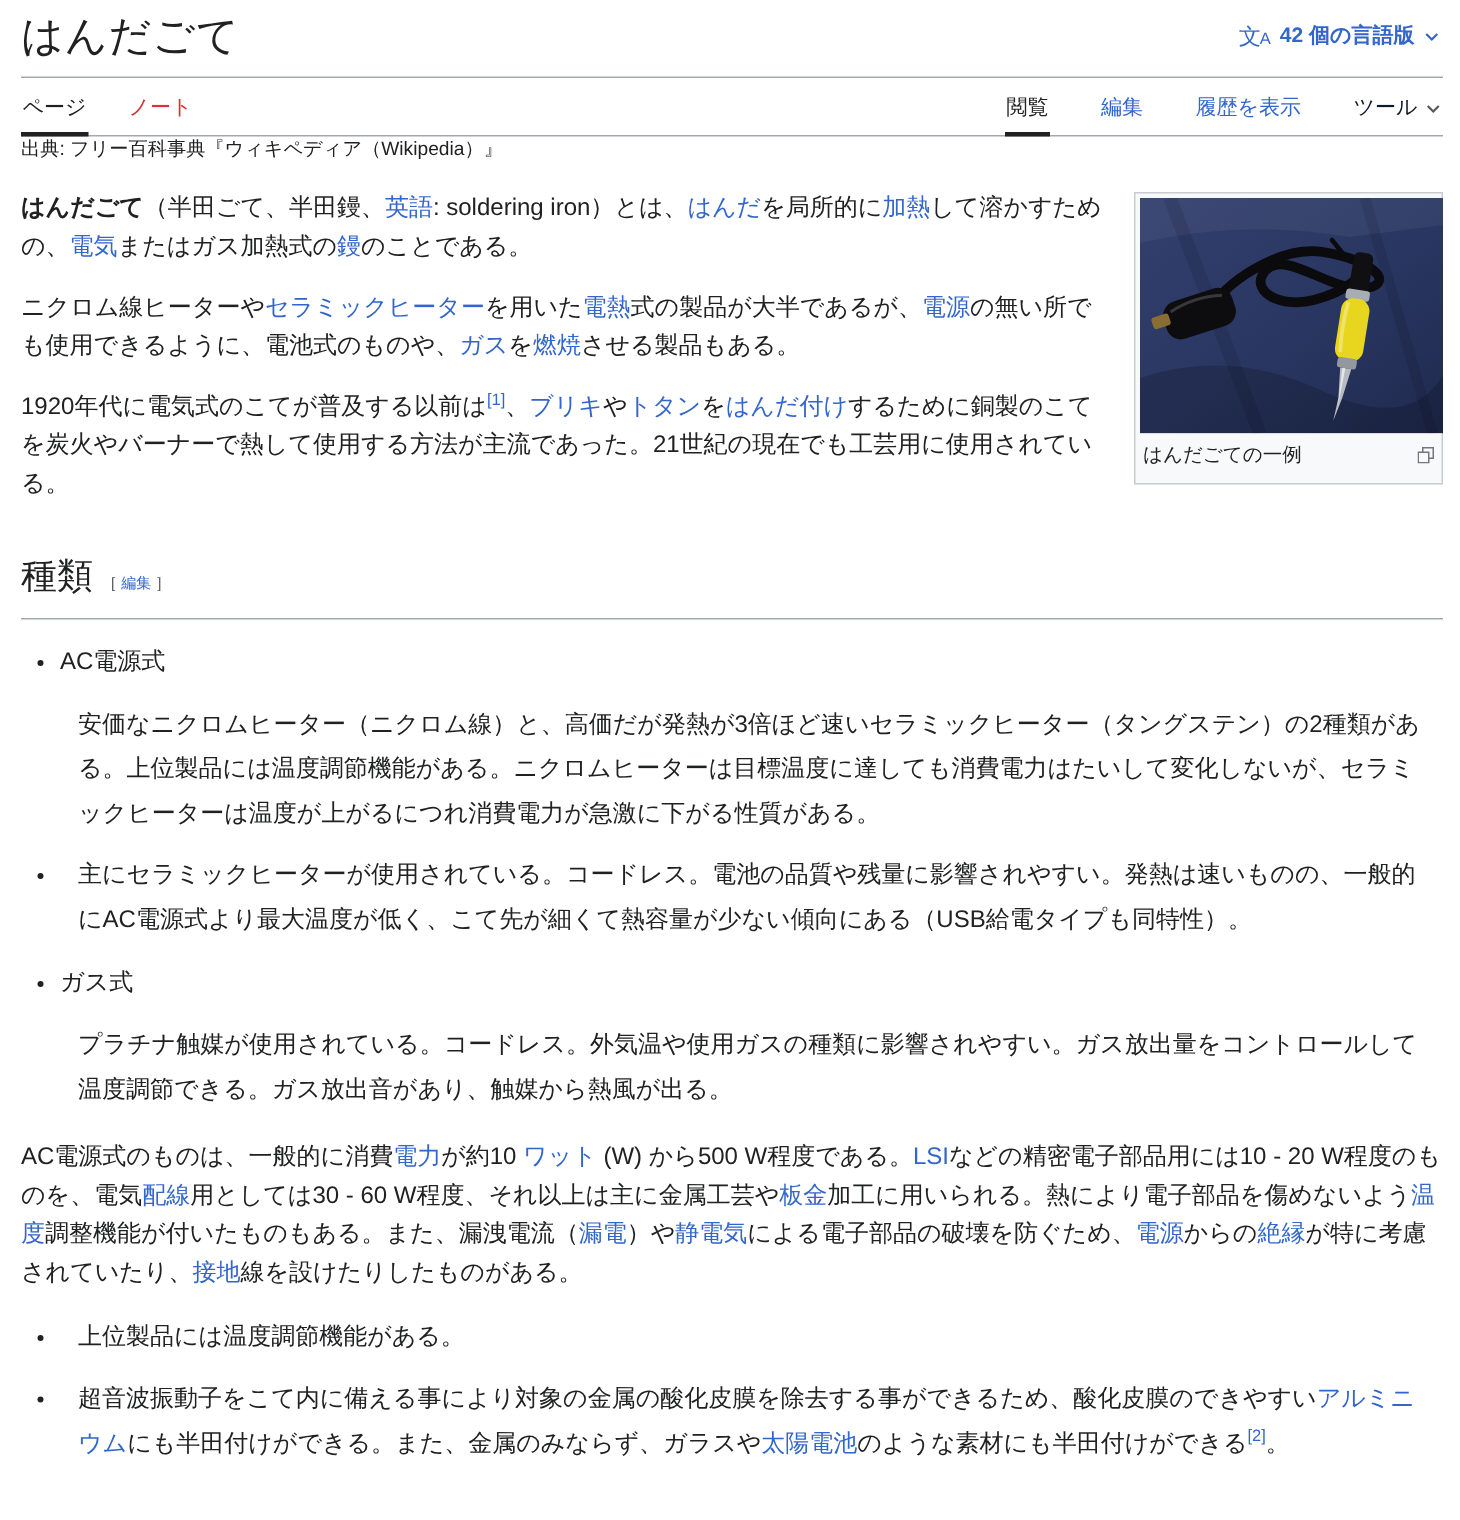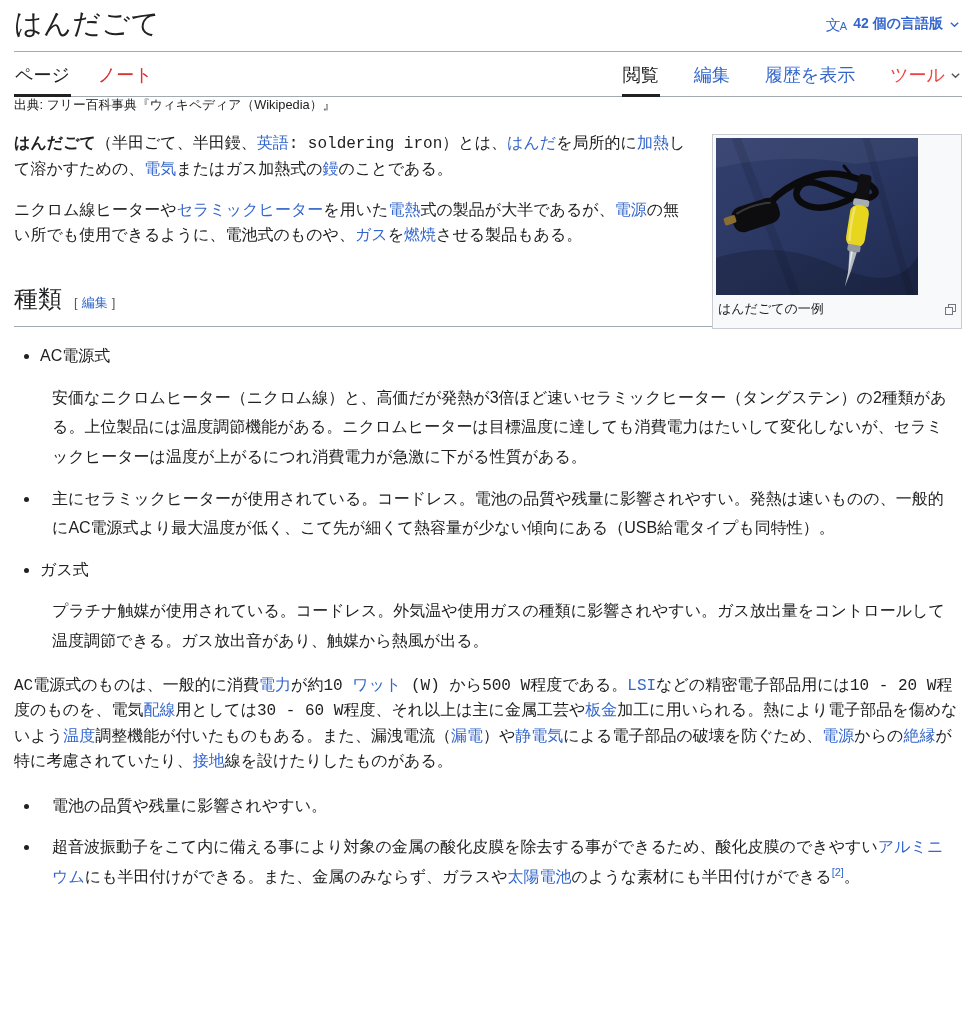--- a/index.html
+++ b/index.html
@@ -21,53 +21,53 @@
     font-family: inherit;
   }
   .lang-icon { display:inline-flex; align-items:flex-end; font-weight:400; }
   .lang-icon .main { font-size:15px; line-height:1; }
   .lang-icon .sub  { font-size:11px; line-height:1; margin-left:-1px; }
   .chev svg { display:block; }
   .title-rule { border-bottom:1px solid #a2a9b1; margin-top:9px; }
 
   
   .tabbar { display:flex; justify-content:space-between; align-items:flex-end;
-            border-bottom:1px solid #a2a9b1; font-size:18px; margin-top:2px; }
+            border-bottom:1px solid #a2a9b1; font-size:14px; margin-top:2px; }
   .tabs-left  { display:flex; gap:26px; }
   .tabs-right { display:flex; gap:33px; align-items:flex-end; }
   .tab { text-decoration:none; padding:9px 1px 10px; margin-bottom:-1px; color:#3366cc; display:inline-flex; align-items:center; gap:5px; cursor:pointer; }
   .tab.active { color:#202122; border-bottom:3px solid #202122; padding-bottom:7px; }
   .tab.rednew { color:#d73333; }
-  .tab.plain  { color:#ef4444; }
+  .tab.plain  { color:#0f172a; }
 
   
   .tagline { font-size:12.8px; margin:0 0 18px; }
 
   
   .content { line-height:1.6; }
-  .content p { margin:0 0 15px;font-family:Liberation Mono, monospace; }
+  .content p { margin:0 0 15px; }
   a.wlink { color:#3366cc; text-decoration:none; cursor:pointer; }
   sup.ref { font-size:11px; line-height:0; }
   b { font-weight:700; }
 
   
   figure.thumb {
     float:right; clear:right; margin:2px 0 12px 18px;
-    width:250px; border:1px solid #c8ccd1; background:#f8f9fa; padding:3px;
+    width:206px; border:1px solid #c8ccd1; background:#f8f9fa; padding:3px;
   }
   .thumb-img { width:202px; height:157px; overflow:hidden; cursor:pointer; }
   .thumb-img svg { display:block; }
   figcaption { font-size:13px; line-height:1.45; padding:5px 2px 4px;
                display:flex; justify-content:space-between; align-items:flex-start; color:#202122; }
   .magnify { margin-left:6px; margin-top:2px; cursor:pointer; flex:none; }
 
   
   h2.section { font-size:24px; font-weight:400; margin:30px 0 12px; padding-bottom:8px;
                border-bottom:1px solid #a2a9b1; clear:none; }
-  .editsection { font-size:13px; margin-left:12px; font-weight:400; white-space:nowrap; }
+  .editsection { font-size:10px; margin-left:12px; font-weight:400; white-space:nowrap; }
   .editsection .bracket { color:#54595d; }
   .editsection a { margin:0 4px; }
 
   
   ul.tlist { margin:14px 0 18px; padding-left:26px; line-height:1.85; }
   ul.tlist li { margin:0; }
   .li-desc { margin:12px; }
 </style>
 </head>
 <body>
@@ -158,20 +158,21 @@
           <svg width="11" height="11" viewBox="0 0 11 11">
               <rect x="3.5" y="0.5" width="7" height="7" fill="#f8f9fa" stroke="#72777d"></rect>
               <rect x="0.5" y="3.5" width="7" height="7" fill="#f8f9fa" stroke="#72777d"></rect>
             </svg>
         </span>
       </figcaption>
     </figure>
 
     <p><b>はんだごて</b>（半田ごて、半田鏝、<a class="wlink">英語</a>: soldering iron）とは、<a class="wlink">はんだ</a>を局所的に<a class="wlink">加熱</a>して溶かすための、<a class="wlink">電気</a>またはガス加熱式の<a class="wlink">鏝</a>のことである。</p>
     <p>ニクロム線ヒーターや<a class="wlink">セラミックヒーター</a>を用いた<a class="wlink">電熱</a>式の製品が大半であるが、<a class="wlink">電源</a>の無い所でも使用できるように、電池式のものや、<a class="wlink">ガス</a>を<a class="wlink">燃焼</a>させる製品もある。</p>
+    <p>1920年代に電気式のこてが普及する以前は<sup class="ref"><a class="wlink">[1]</a></sup>、<a class="wlink">ブリキ</a>や<a class="wlink">トタン</a>を<a class="wlink">はんだ付け</a>するために銅製のこてを炭火やバーナーで熱して使用する方法が主流であった。21世紀の現在でも工芸用に使用されている。</p>
 
     <h2 class="section"><span>種類</span><span class="editsection"><span class="bracket">[</span><a class="wlink">編集</a><span class="bracket">]</span></span></h2>
 
     <ul class="tlist">
       <li>
         <div class="li-term">AC電源式</div>
         <div class="li-desc">安価なニクロムヒーター（ニクロム線）と、高価だが発熱が3倍ほど速いセラミックヒーター（タングステン）の2種類がある。上位製品には温度調節機能がある。ニクロムヒーターは目標温度に達しても消費電力はたいして変化しないが、セラミックヒーターは温度が上がるにつれ消費電力が急激に下がる性質がある。</div>
       </li>
       <li>
         <div class="li-desc">主にセラミックヒーターが使用されている。コードレス。電池の品質や残量に影響されやすい。発熱は速いものの、一般的にAC電源式より最大温度が低く、こて先が細くて熱容量が少ない傾向にある（USB給電タイプも同特性）。</div>
@@ -179,21 +180,21 @@
       <li>
         <div class="li-term">ガス式</div>
         <div class="li-desc">プラチナ触媒が使用されている。コードレス。外気温や使用ガスの種類に影響されやすい。ガス放出量をコントロールして温度調節できる。ガス放出音があり、触媒から熱風が出る。</div>
       </li>
     </ul>
 
     <p>AC電源式のものは、一般的に消費<a class="wlink">電力</a>が約10 <a class="wlink">ワット</a> (W) から500 W程度である。<a class="wlink">LSI</a>などの精密電子部品用には10 - 20 W程度のものを、電気<a class="wlink">配線</a>用としては30 - 60 W程度、それ以上は主に金属工芸や<a class="wlink">板金</a>加工に用いられる。熱により電子部品を傷めないよう<a class="wlink">温度</a>調整機能が付いたものもある。また、漏洩電流（<a class="wlink">漏電</a>）や<a class="wlink">静電気</a>による電子部品の破壊を防ぐため、<a class="wlink">電源</a>からの<a class="wlink">絶縁</a>が特に考慮されていたり、<a class="wlink">接地</a>線を設けたりしたものがある。</p>
 
     <ul class="tlist">
       <li>
-        <div class="li-desc">電池の品質や残量に影響されやすい。</div>
+        <div class="li-desc">上位製品には温度調節機能がある。</div>
       </li>
       <li>
         <div class="li-desc">超音波振動子をこて内に備える事により対象の金属の酸化皮膜を除去する事ができるため、酸化皮膜のできやすい<a class="wlink">アルミニウム</a>にも半田付けができる。また、金属のみならず、ガラスや<a class="wlink">太陽電池</a>のような素材にも半田付けができる<sup class="ref"><a class="wlink">[2]</a></sup>。</div>
       </li>
     </ul>
 
   </main>
 </div>
 
 </body></html>

